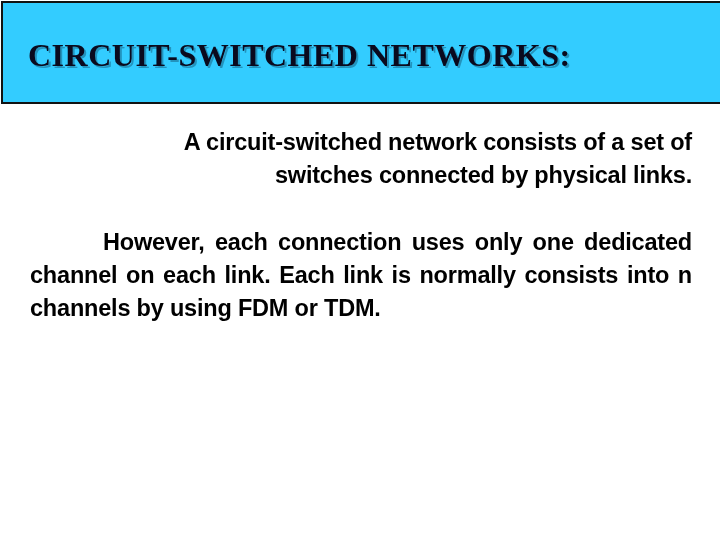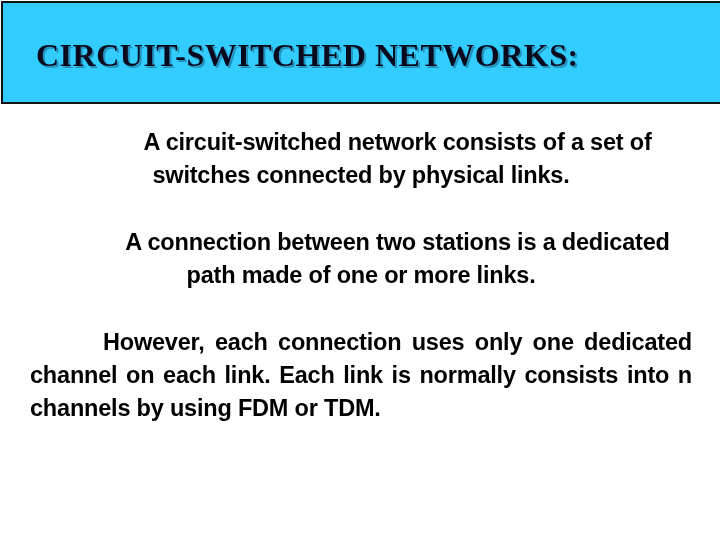--- a/index.html
+++ b/index.html
@@ -17,21 +17,21 @@
   .header-banner {
     position: absolute;
     top: 1px; left: 1px;
     width: 717px; height: 99px;
     background: var(--header-bg, #33ccff);
     border: 2px solid var(--header-border, #121212);
     display: flex;
     align-items: center;
   }
   .slide-title {
-    margin: 8px;
+    margin: 0;
     padding-left: 25px;
     padding-top: 6px;
     font-family: "Liberation Serif", serif;
     font-weight: bold;
     font-size: 32px;
     letter-spacing: 0.5px;
     color: var(--title-color, #0a0a1e);
     text-shadow: 2px 2px 0 rgba(16, 78, 108, 0.45);
     white-space: nowrap;
   }
@@ -42,32 +42,31 @@
     right: 28px;
     color: var(--body-color, #000000);
     font-weight: bold;
     font-size: 23.5px;
     letter-spacing: -0.2px;
     line-height: 33px;
   }
   .body-text p {
     margin: 0 0 34px 0;
     text-indent: 73px;
-    text-align: center;
+    text-align: right;
   }
   .body-text p.justified {
     text-align: justify;
   }
 </style>
 </head>
 <body>
 
 <div class="slide">
   <div class="header-banner">
     <h1 class="slide-title">CIRCUIT-SWITCHED NETWORKS:</h1>
   </div>
 
   <div class="body-text">
     <p>A circuit-switched network consists of a set of switches connected by physical links.</p>
-    <p>A connection between two stations is a dedicated path made of one or more links.</p>
     <p class="justified">However, each connection uses only one dedicated channel on each link. Each link is normally consists into n channels by using FDM or TDM.</p>
   </div>
 </div>
 
 </body></html>

